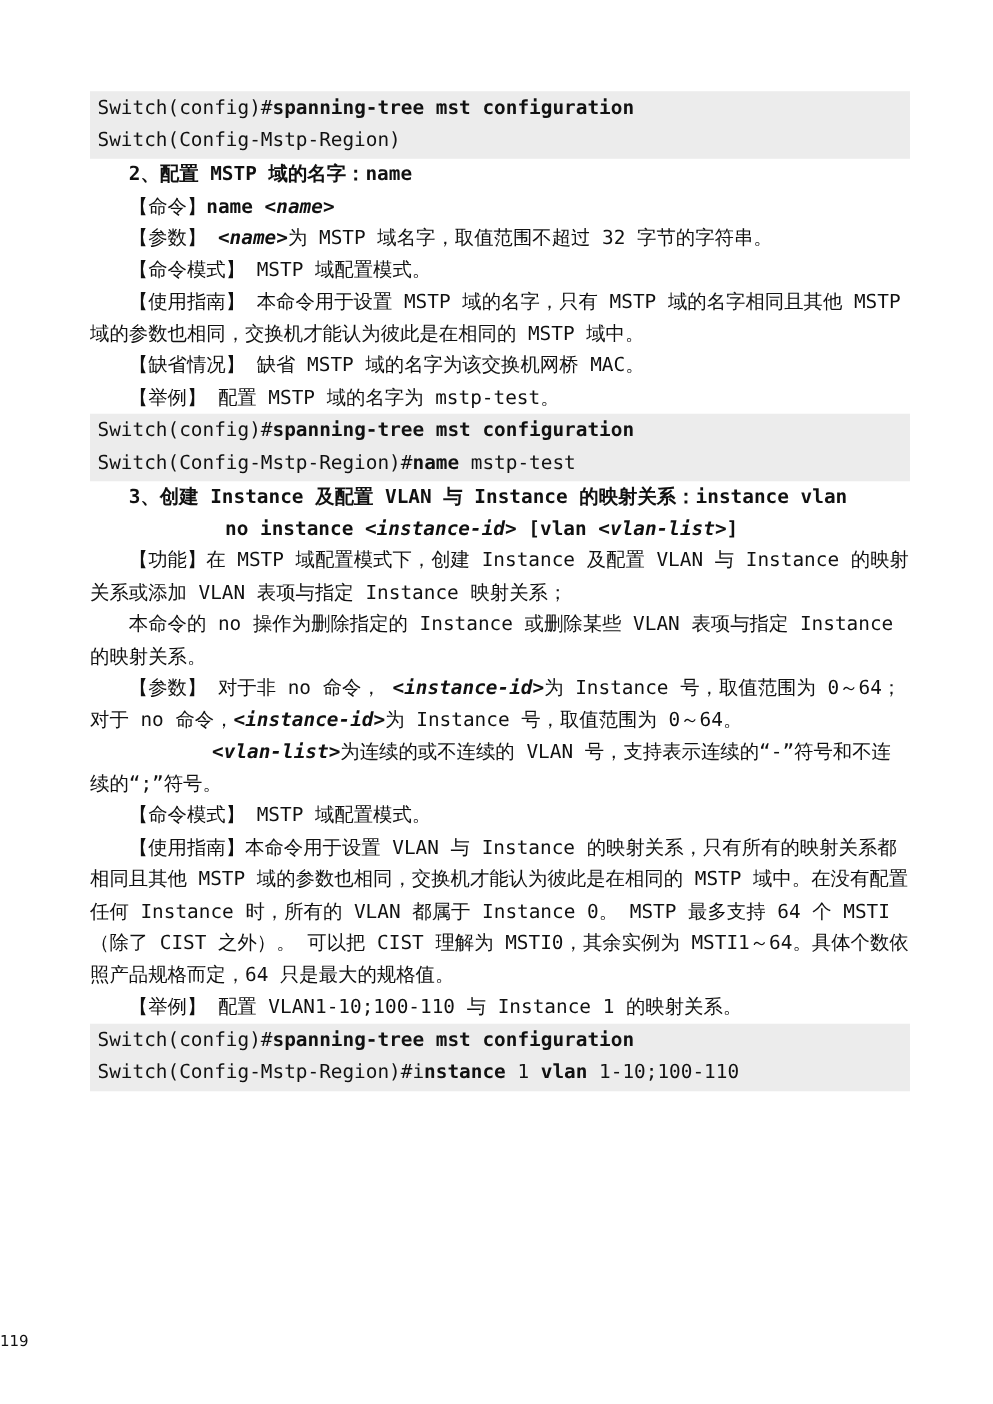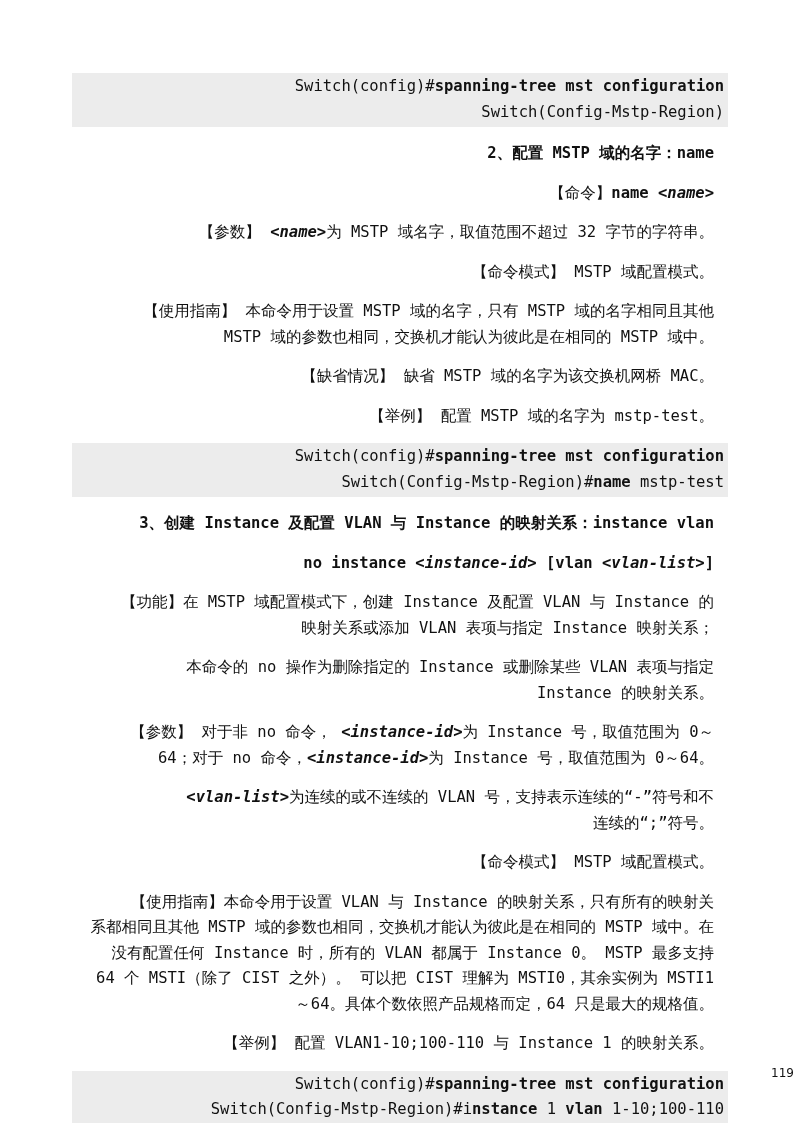--- a/index.html
+++ b/index.html
@@ -8,40 +8,39 @@
     width:794px;height:1123px;
     background:#ffffff;
     color:#111;
     font-family:"DejaVu Sans Mono","DejaVu Sans",monospace;
     font-size:15.5px;
     overflow:hidden;
   }
   .content{
     position:absolute;left:72px;top:73px;width:656px;
     line-height:25.5px;
-    text-align:right;
   }
   .code{
     background:#ececec;
     padding:1px 4px 2px 6px;
     margin:0 0 0 0;
   }
   .code-line{white-space:pre;}
-  p{margin:14px;}
+  p{margin:0;}
   .para{text-indent:2em;}
   .heading{font-weight:bold;text-indent:2em;}
   .cmdline{text-indent:2em;white-space:pre-wrap;}
   .cmd-cont2{text-indent:0;padding-left:118px;}
   .cmd-cont3{text-indent:0;padding-left:108px;}
   .vlanlist-para{text-indent:6.3em;}
   .b{font-weight:bold;}
   .v{font-weight:bold;font-style:italic;}
   .pagenum{
     position:absolute;left:0;right:0;top:1066px;
-    text-align:right;
+    text-align:left;
     font-family:"DejaVu Sans",sans-serif;
     font-size:12px;color:#111;
   }
 </style>
 </head>
 <body>
 
 <div class="page">
   <div class="content">
 

